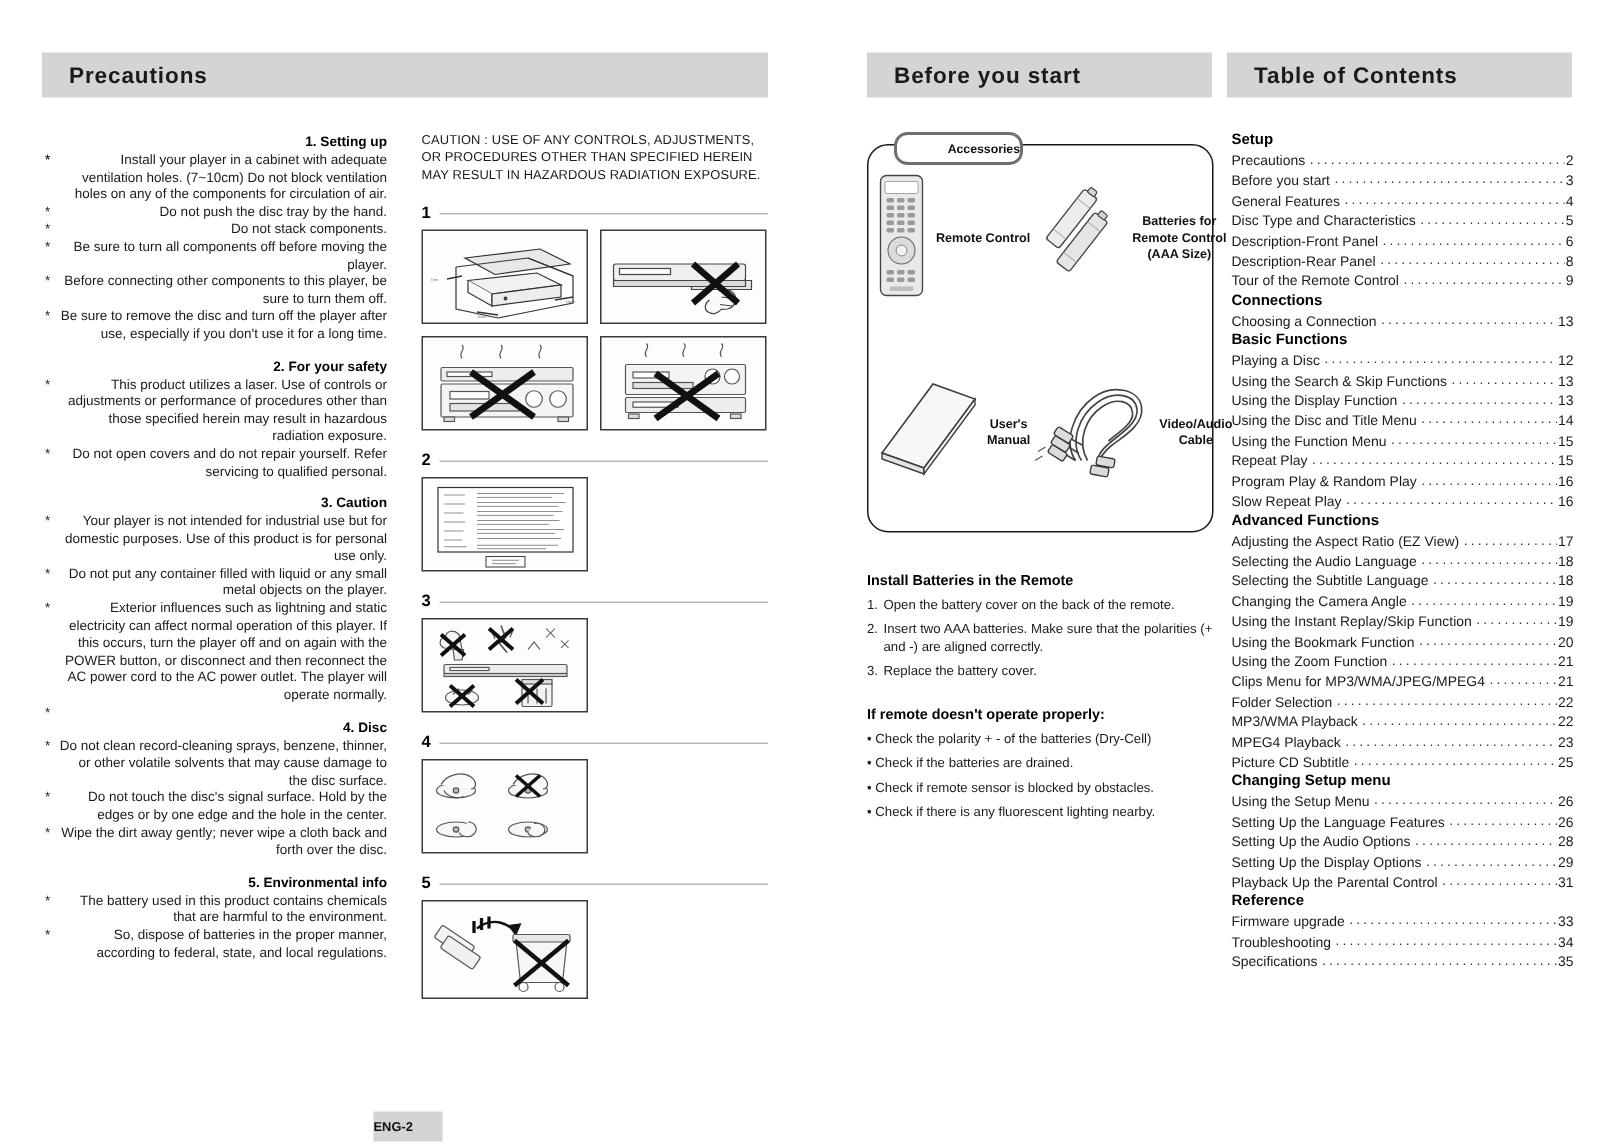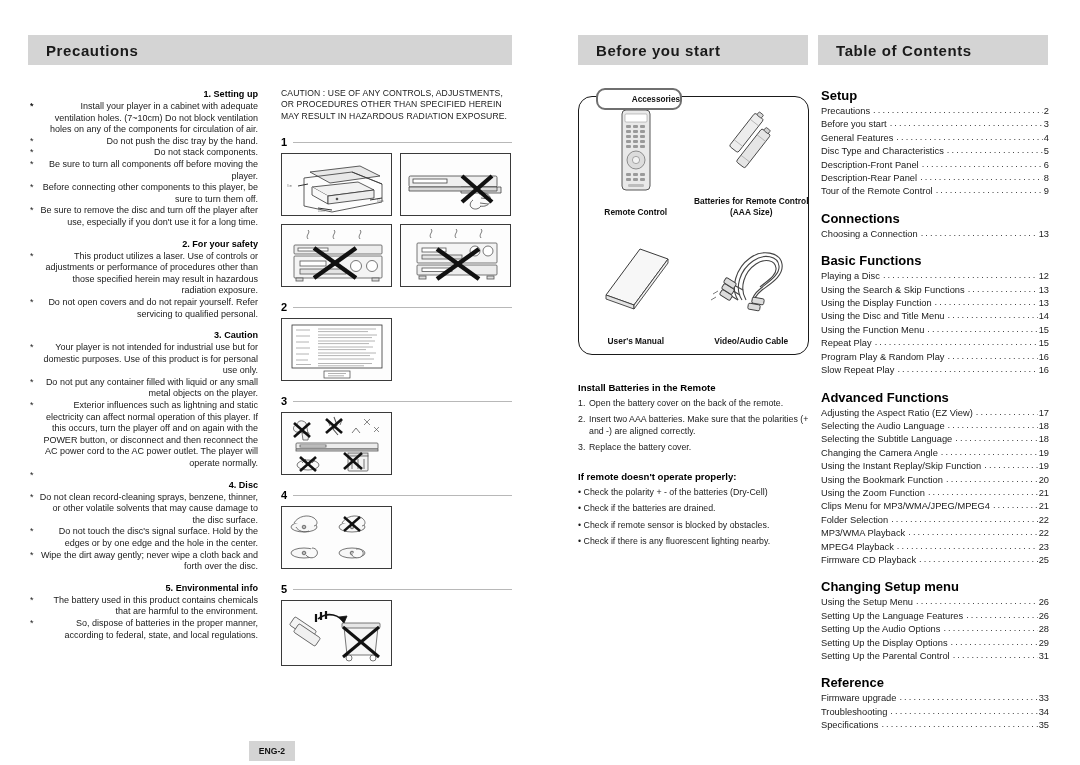--- a/index.html
+++ b/index.html
@@ -178,21 +178,20 @@
     position: absolute;
     left: 0; top: 8px;
     width: 231px; height: 259px;
     display: grid;
     grid-template-columns: 1fr 1fr;
     grid-template-rows: 1fr 1fr;
     z-index: 2;
   }
   .acc-cell {
     display: flex;
-    flex-direction: column;
     align-items: center;
     justify-content: flex-end;
     padding-bottom: 8px;
     box-sizing: border-box;
   }
   .acc-cell .acc-art {
     flex: 1;
     display: flex;
     align-items: center;
     justify-content: center;
@@ -237,26 +236,26 @@
     margin-bottom: 5px;
   }
 
   
   #toc-body {
     position: absolute;
     left: 281px; top: 88px;
     width: 228px;
   }
   .toc-group-title {
-    font-size: 13px;
+    font-size: 10px;
     font-weight: bold;
     color: #000;
     margin: 0 0 2px 0;
   }
-  .toc-group + .toc-group { margin-top: 12px; }
+  .toc-group + .toc-group { }
   .toc-row {
     display: flex;
     align-items: baseline;
     font-size: 9.3px;
     line-height: 13.4px;
     color: #1a1a1a;
     white-space: nowrap;
   }
   .toc-row .t-label { flex: 0 0 auto; }
   .toc-row .t-dots {
@@ -271,21 +270,20 @@
   }
   .toc-row .t-page { flex: 0 0 auto; }
 
   
   .page-badge {
     position: absolute;
     width: 46px; height: 20px;
     background: #d4d4d4;
     display: flex;
     align-items: center;
-    justify-content: center;
   }
   .page-badge span {
     font-size: 8.6px;
     font-weight: bold;
     color: #111;
   }
   #badge-left { left: 249px; top: 741px; }
 
   
   .ill { display: block; }
@@ -894,21 +892,21 @@
             <span class="t-label">MP3/WMA Playback</span>
             <span class="t-dots">..............................................</span>
             <span class="t-page">22</span>
           </div>
         <div class="toc-row">
             <span class="t-label">MPEG4 Playback</span>
             <span class="t-dots">..............................................</span>
             <span class="t-page">23</span>
           </div>
         <div class="toc-row">
-            <span class="t-label">Firmware CD Playback</span>
+            <span class="t-label">Picture CD Subtitle</span>
             <span class="t-dots">..............................................</span>
             <span class="t-page">25</span>
           </div>
       </div>
 
       <div class="toc-group">
         <div class="toc-group-title">Changing Setup menu</div>
         <div class="toc-row">
             <span class="t-label">Using the Setup Menu</span>
             <span class="t-dots">..............................................</span>
@@ -923,21 +921,21 @@
             <span class="t-label">Setting Up the Audio Options</span>
             <span class="t-dots">..............................................</span>
             <span class="t-page">28</span>
           </div>
         <div class="toc-row">
             <span class="t-label">Setting Up the Display Options</span>
             <span class="t-dots">..............................................</span>
             <span class="t-page">29</span>
           </div>
         <div class="toc-row">
-            <span class="t-label">Setting Up the Parental Control</span>
+            <span class="t-label">Playback Up the Parental Control</span>
             <span class="t-dots">..............................................</span>
             <span class="t-page">31</span>
           </div>
       </div>
 
       <div class="toc-group">
         <div class="toc-group-title">Reference</div>
         <div class="toc-row">
             <span class="t-label">Firmware upgrade</span>
             <span class="t-dots">..............................................</span>

